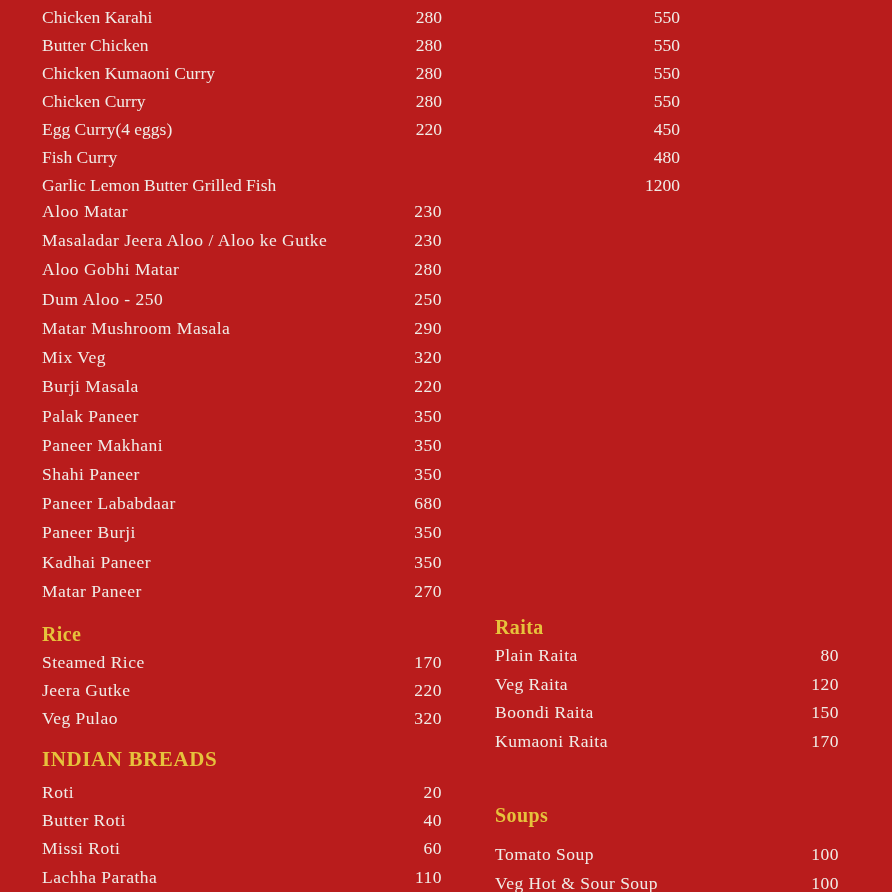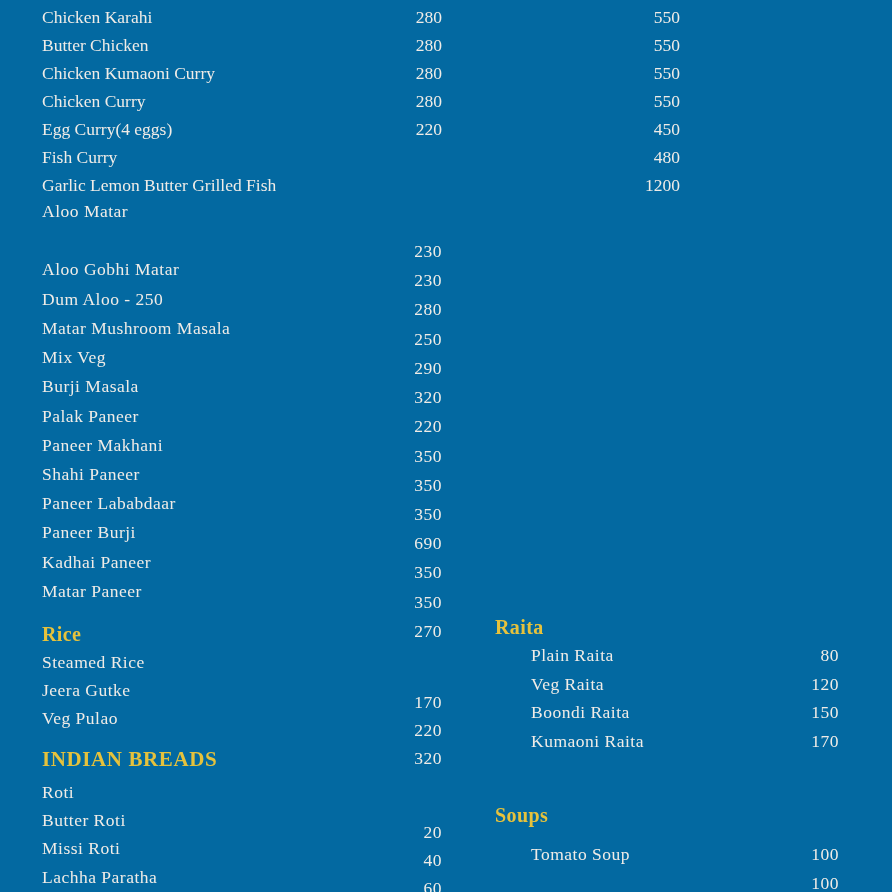--- a/index.html
+++ b/index.html
@@ -1,35 +1,35 @@
 <!DOCTYPE html>
 <html><head>
 <meta charset="utf-8">
 <style>
   html,body { margin:0; padding:0; background:#1d1b1a; }
   .menu {
     position:relative;
     width:892px; height:892px;
-    background:#0369a1;
+    background:#b91c1c;
     overflow:hidden;
     font-family:"Liberation Serif","DejaVu Serif",serif;
     color:#F0ECE7;
   }
   .sec { position:absolute; left:0; width:892px; }
   .r { position:relative; font-size:17.5px; }
   .t .r  { height:28px; }
   .v .r  { height:29.23px; letter-spacing:0.5px; }
   .s28 .r{ height:28px;    letter-spacing:0.5px; }
   .s283 .r{ height:28.3px; letter-spacing:0.5px; }
   .s287 .r{ height:28.7px; letter-spacing:0.5px; }
   .nm  { position:absolute; left:42px;  top:50%; transform:translateY(-50%); white-space:nowrap; }
-  .nm2 { position:absolute; left:495px; top:50%; transform:translateY(-50%); white-space:nowrap;margin-left:36px; }
+  .nm2 { position:absolute; left:495px; top:50%; transform:translateY(-50%); white-space:nowrap; }
   .p1  { position:absolute; right:450px; top:50%; transform:translateY(-50%); }
   .p2  { position:absolute; right:212px; top:50%; transform:translateY(-50%); }
-  .pr  { position:absolute; right:450px; top:50%; transform:translateY(-50%);margin-top:40px; }
+  .pr  { position:absolute; right:450px; top:50%; transform:translateY(-50%); }
   .pr2 { position:absolute; right:53px;  top:50%; transform:translateY(-50%); }
   .h {
     position:absolute;
     color:#E6C23C;
     font-weight:bold;
     font-size:20px;
     letter-spacing:0.4px;
     line-height:26px;
     white-space:nowrap;
   }
@@ -77,20 +77,21 @@
       <span class="p2">1200</span>
     </div>
   </div>
 
   <div class="sec v" style="top:196.4px">
     <div class="r">
       <span class="nm">Aloo Matar</span>
       <span class="pr">230</span>
     </div>
     <div class="r">
+      <span class="nm">Masaladar Jeera Aloo / Aloo ke Gutke</span>
       <span class="pr">230</span>
     </div>
     <div class="r">
       <span class="nm">Aloo Gobhi Matar</span>
       <span class="pr">280</span>
     </div>
     <div class="r">
       <span class="nm">Dum Aloo - 250</span>
       <span class="pr">250</span>
     </div>
@@ -113,21 +114,21 @@
     <div class="r">
       <span class="nm">Paneer Makhani</span>
       <span class="pr">350</span>
     </div>
     <div class="r">
       <span class="nm">Shahi Paneer</span>
       <span class="pr">350</span>
     </div>
     <div class="r">
       <span class="nm">Paneer Lababdaar</span>
-      <span class="pr">690</span>
+      <span class="pr">680</span>
     </div>
     <div class="r">
       <span class="nm">Paneer Burji</span>
       <span class="pr">350</span>
     </div>
     <div class="r">
       <span class="nm">Kadhai Paneer</span>
       <span class="pr">350</span>
     </div>
     <div class="r">
@@ -192,17 +193,18 @@
     </div>
   </div>
 
   <div class="h" style="top:802px;left:495px">Soups</div>
   <div class="sec s287" style="top:839.6px">
     <div class="r">
       <span class="nm2">Tomato Soup</span>
       <span class="pr2">100</span>
     </div>
     <div class="r">
+      <span class="nm2">Veg Hot &amp; Sour Soup</span>
       <span class="pr2">100</span>
     </div>
   </div>
 
 </div>
 
 </body></html>

